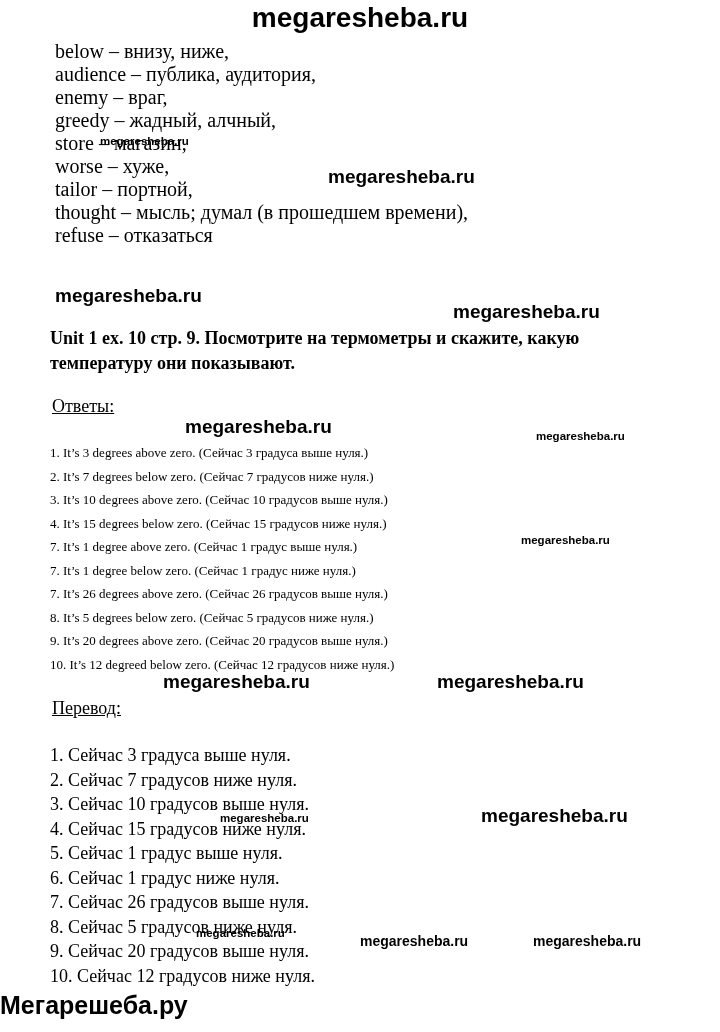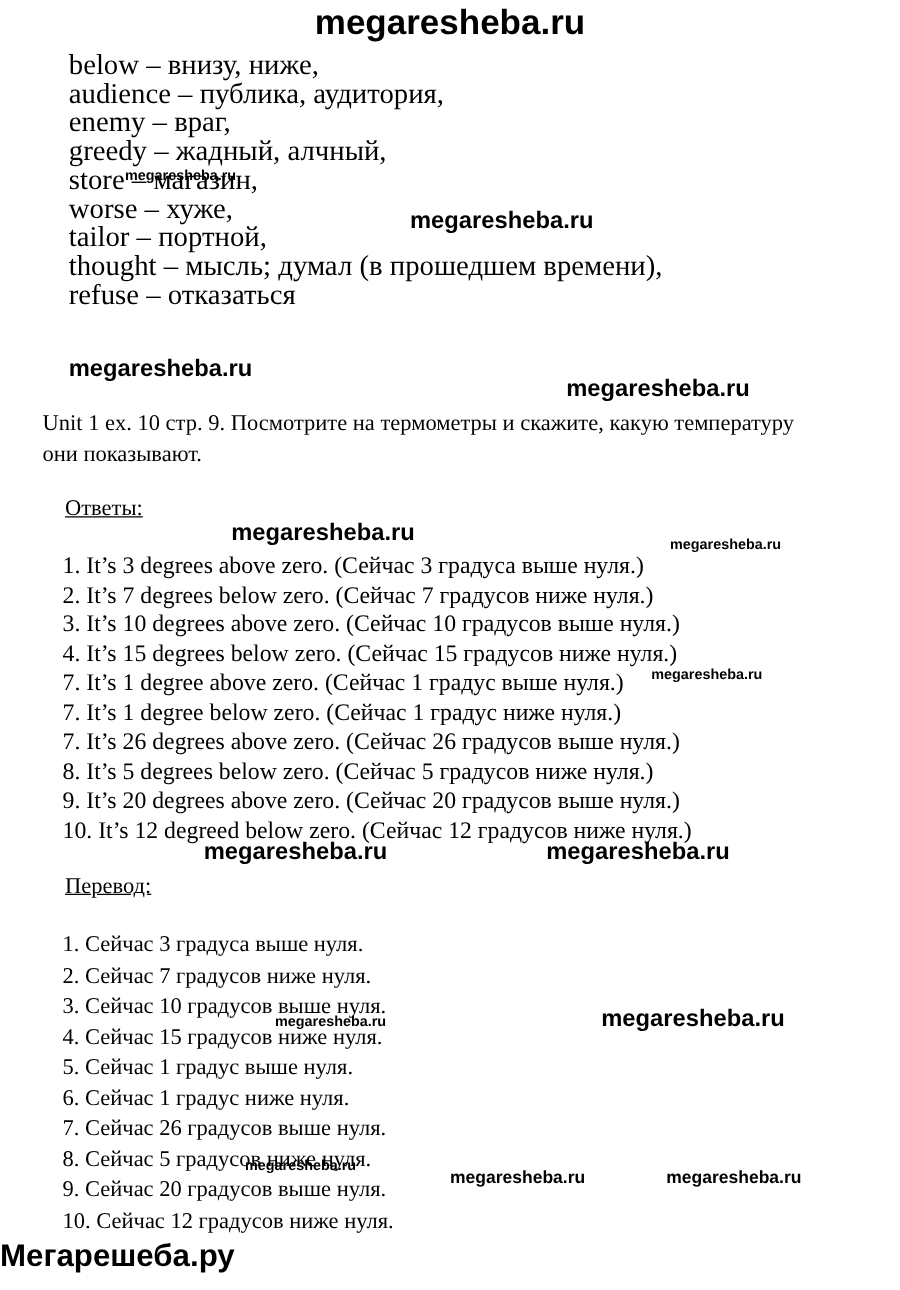--- a/index.html
+++ b/index.html
@@ -17,44 +17,44 @@
     top:2px; left:0;
     width:100%;
     text-align:center;
     font-family:"Liberation Sans", sans-serif;
     font-weight:bold;
     font-size:28px;
   }
   .vocab {
     position:absolute;
     left:55px; top:40px;
-    font-size:23px;
+    font-size:20px;
     line-height:23px;
     white-space:nowrap;
   }
   .exercise-heading {
     position:absolute;
-    left:34px; top:326px;
+    left:50px; top:326px;
     width:625px;
-    font-weight:normal;
+    font-weight:bold;
     font-size:18px;
     line-height:25px;
   }
   .section-label {
     position:absolute;
     left:52px;
     font-size:18px;
     text-decoration:underline;
   }
   .answers-label   { top:396px; }
   .translations-label { top:698px; }
   .answers {
     position:absolute;
     left:50px; top:441px;
-    font-size:19px;
+    font-size:13px;
     line-height:23.5px;
     white-space:nowrap;
   }
   .translations {
     position:absolute;
     left:50px; top:743px;
     font-size:18px;
     line-height:24.5px;
     white-space:nowrap;
   }

